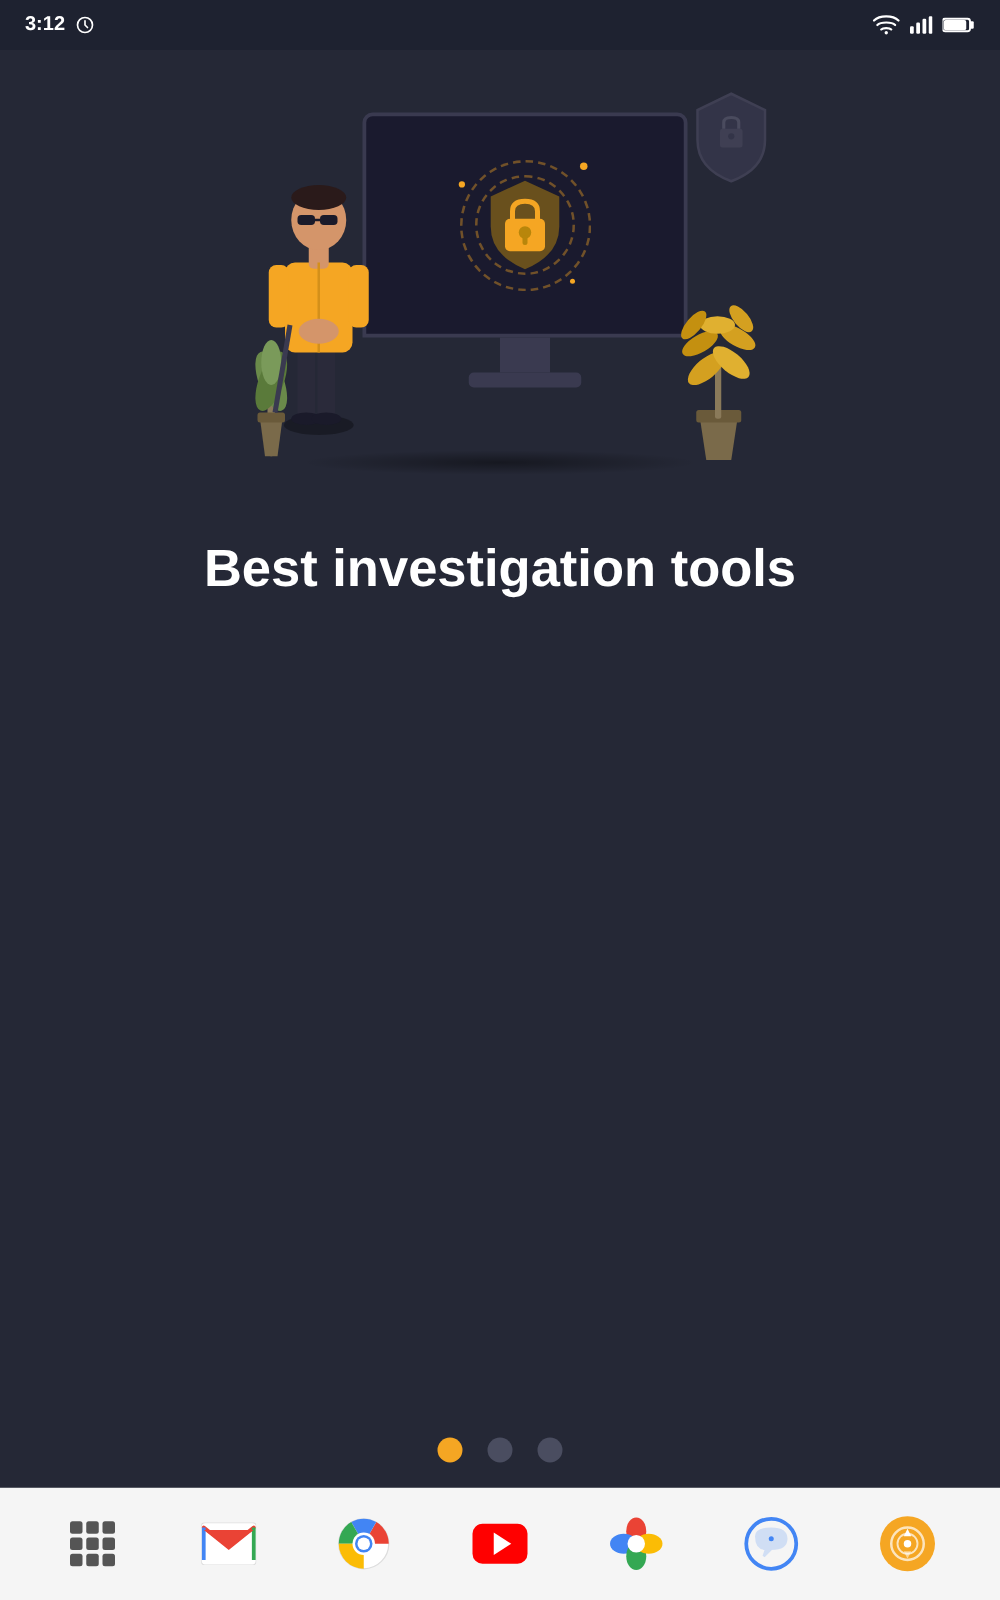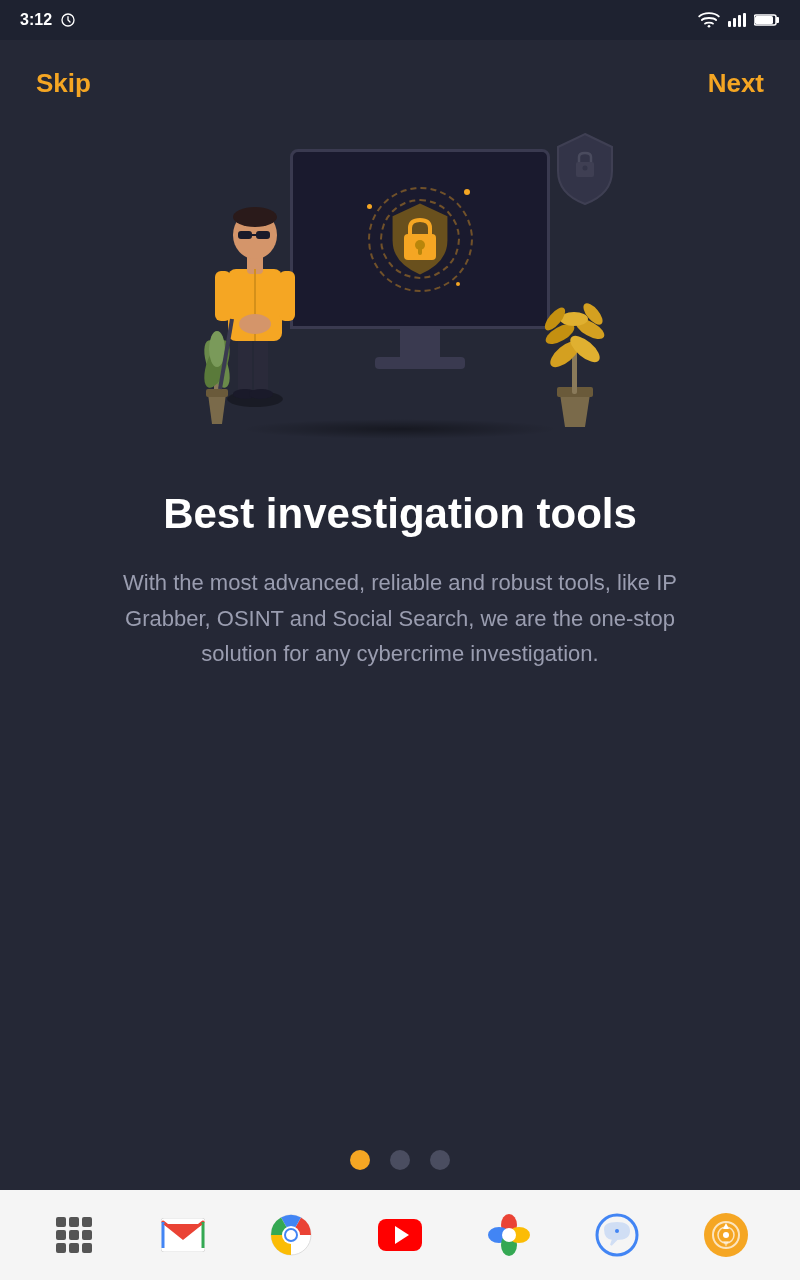--- a/index.html
+++ b/index.html
@@ -228,21 +228,21 @@
     .text-content {
       flex: 1;
       padding: 20px 60px 0;
       text-align: center;
     }
     .main-title {
       color: #ffffff;
       font-size: 42px;
       font-weight: 800;
       line-height: 1.2;
-      margin-bottom: 26px;
+      margin-bottom: 11px;
     }
     .main-description {
       color: #9a9db0;
       font-size: 22px;
       line-height: 1.6;
       max-width: 620px;
       margin: 0 auto;
     }
 
     
@@ -358,24 +358,20 @@
     <svg width="26" height="14" viewBox="0 0 26 14">
       <rect x="0" y="2" width="22" height="10" rx="2" stroke="white" stroke-width="1.5" fill="none"></rect>
       <rect x="1" y="3" width="18" height="8" rx="1.5" fill="white"></rect>
       <rect x="22" y="4" width="3" height="6" rx="1" fill="white"></rect>
     </svg>
   </div>
 </div>
 
 <div class="main-content">
 
-  <div class="nav-row">
-    <button class="nav-btn">Skip</button>
-    <button class="nav-btn">Next</button>
-  </div>
 
   <div class="illustration-area">
     <div class="scene">
 
       <div class="ground-shadow"></div>
 
       <div class="plant-left">
         <svg width="55" height="130" viewBox="0 0 55 130">
 
           <rect x="24" y="70" width="6" height="55" fill="#8a7a5a" rx="3"></rect>
@@ -480,21 +476,20 @@
           <ellipse cx="25" cy="20" rx="14" ry="6" fill="#c49010" transform="rotate(-50 25 20)"></ellipse>
           <ellipse cx="63" cy="15" rx="13" ry="6" fill="#d4a020" transform="rotate(50 63 15)"></ellipse>
         </svg>
       </div>
 
     </div>
   </div>
 
   <div class="text-content">
     <h1 class="main-title">Best investigation tools</h1>
-    <p class="main-description">With the most advanced, reliable and robust tools, like IP Grabber, OSINT and Social Search, we are the one-stop solution for any cybercrime investigation.</p>
   </div>
 
   <div class="pagination-dots">
     <div class="dot dot-active"></div>
     <div class="dot dot-inactive"></div>
     <div class="dot dot-inactive"></div>
   </div>
 
 </div>
 

